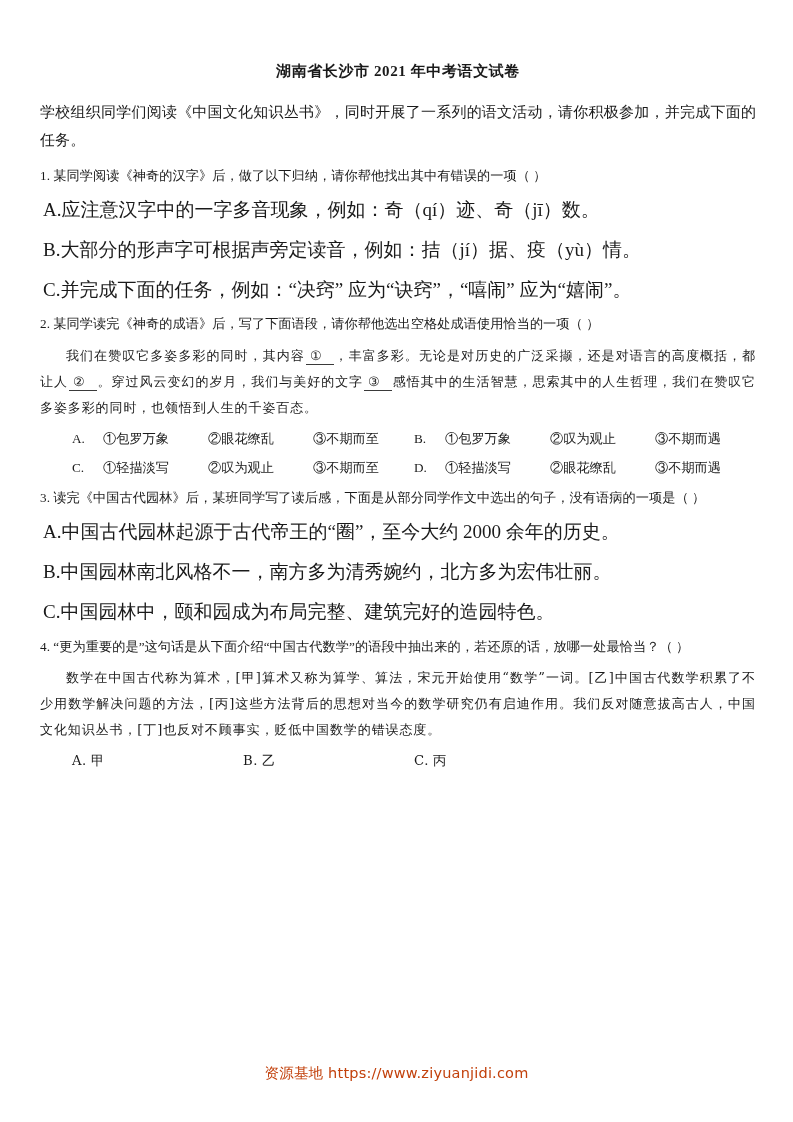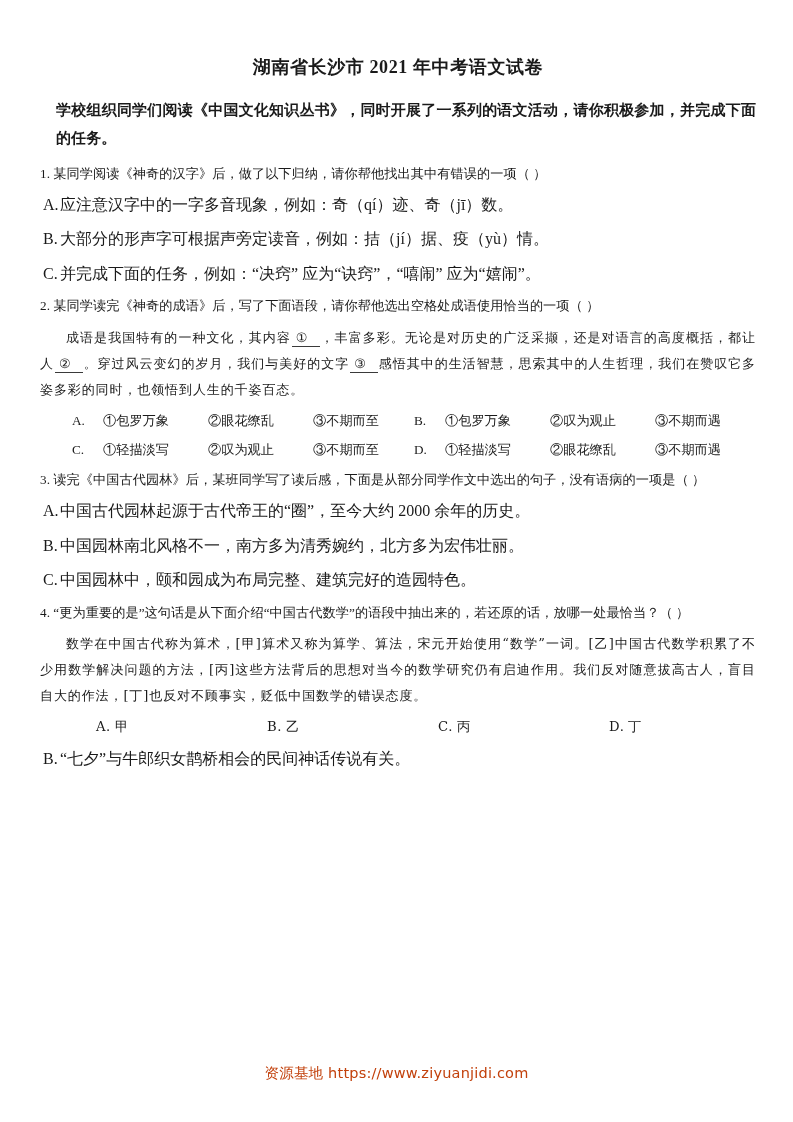--- a/index.html
+++ b/index.html
@@ -25,58 +25,58 @@
   .content {
     position: absolute;
     left: 40px;
     top: 46px;
     width: 716px;
   }
 
   
   .doc-title {
     text-align: center;
-    font-size: 18px;
+    font-size: 15px;
     font-weight: bold;
     letter-spacing: 0.6px;
-    margin: 9px 0 18px 0;
+    margin: 16px 0 18px 0;
     font-family: "Liberation Serif", "DejaVu Serif", serif;
   }
 
   
   .section-head {
     font-size: 15px;
     font-weight: bold;
     margin: 0 0 7px 0;
     letter-spacing: 0.2px;
   }
 
   
   .intro {
     font-size: 15px;
-    font-weight: bold;
+    font-weight: normal;
     line-height: 1.85;
-    margin: 0 0 9px 16px;
+    margin: 0 0 9px 0;
     text-align: justify;
     letter-spacing: 0.1px;
   }
 
   
   .q {
     margin: 0 0 2px 0;
   }
   .q-stem {
     font-size: 13.2px;
     line-height: 1.78;
     margin: 6px 0 3px 0;
     text-align: justify;
     letter-spacing: 0.05px;
   }
   .opt {
-    font-size: 16px;
+    font-size: 19px;
     line-height: 1.78;
     margin: 6px 0 3px 0;
     padding-left: 3px;
     text-align: justify;
   }
   .opt .lbl {
     display: inline-block;
     min-width: 17px;
   }
 
@@ -104,21 +104,20 @@
   }
   .opt-row-4 {
     display: flex;
     font-size: 13.2px;
     line-height: 1.78;
     margin: 6px 0 3px 0;
     padding-left: 32px;
   }
   .opt-row-4 > .cell {
     width: 25%;
-    margin-left: 24px;
   }
   .opt-row-4 .lbl {
     display: inline-block;
     min-width: 19px;
   }
 
   
   .passage {
     font-size: 13px;
     line-height: 2.0;
@@ -170,21 +169,21 @@
       <div class="opt">
         <span class="lbl">B.</span><span>大部分的形声字可根据声旁定读音，例如：拮（jí）据、疫（yù）情。</span>
       </div>
       <div class="opt">
         <span class="lbl">C.</span><span>并完成下面的任务，例如：“决窍” 应为“诀窍”，“嘻闹” 应为“嬉闹”。</span>
       </div>
     </div>
 
     <div class="q">
       <div class="q-stem">2. 某同学读完《神奇的成语》后，写了下面语段，请你帮他选出空格处成语使用恰当的一项（    ）</div>
-      <div class="passage"><span>成语是我国特有的一种文化，其内容</span><span class="blank">①</span><span>，丰富多彩。无论是对历史的广泛采撷，还是对语言的高度概括，都让人</span><span class="blank">②</span><span>。穿过风云变幻的岁月，我们与美好的文字</span><span class="blank">③</span><span>感悟其中的生活智慧，思索其中的人生哲理，我们在赞叹它多姿多彩的同时，也领悟到人生的千姿百态。</span></div>
+      <div class="passage"><span>我们在赞叹它多姿多彩的同时，其内容</span><span class="blank">①</span><span>，丰富多彩。无论是对历史的广泛采撷，还是对语言的高度概括，都让人</span><span class="blank">②</span><span>。穿过风云变幻的岁月，我们与美好的文字</span><span class="blank">③</span><span>感悟其中的生活智慧，思索其中的人生哲理，我们在赞叹它多姿多彩的同时，也领悟到人生的千姿百态。</span></div>
 
       <div class="opt-row-2">
         <div class="half">
           <span class="lbl">A.</span>
           <span class="idiom">①包罗万象</span>
           <span class="idiom">②眼花缭乱</span>
           <span class="idiom">③不期而至</span>
         </div>
         <div class="half">
           <span class="lbl">B.</span>
@@ -218,39 +217,33 @@
       <div class="opt">
         <span class="lbl">B.</span><span>中国园林南北风格不一，南方多为清秀婉约，北方多为宏伟壮丽。</span>
       </div>
       <div class="opt">
         <span class="lbl">C.</span><span>中国园林中，颐和园成为布局完整、建筑完好的造园特色。</span>
       </div>
     </div>
 
     <div class="q">
       <div class="q-stem">4. “更为重要的是”这句话是从下面介绍“中国古代数学”的语段中抽出来的，若还原的话，放哪一处最恰当？（    ）</div>
-      <div class="passage">数学在中国古代称为算术，[甲]算术又称为算学、算法，宋元开始使用“数学”一词。[乙]中国古代数学积累了不少用数学解决问题的方法，[丙]这些方法背后的思想对当今的数学研究仍有启迪作用。我们反对随意拔高古人，盲目自大的作法，[丁]也反对不顾事实，贬低中国数学的错误态度。</div>
+      <div class="passage">数学在中国古代称为算术，[甲]算术又称为算学、算法，宋元开始使用“数学”一词。[乙]中国古代数学积累了不少用数学解决问题的方法，[丙]这些方法背后的思想对当今的数学研究仍有启迪作用。我们反对随意拔高古人，中国文化知识丛书，[丁]也反对不顾事实，贬低中国数学的错误态度。</div>
       <div class="opt-row-4 kai">
         <div class="cell">
           <span class="lbl">A.</span><span>甲</span>
         </div>
         <div class="cell">
           <span class="lbl">B.</span><span>乙</span>
         </div>
         <div class="cell">
           <span class="lbl">C.</span><span>丙</span>
         </div>
-        <div class="cell">
-          <span class="lbl">D.</span><span>丁</span>
-        </div>
-      </div>
-    </div>
-
-    <div class="q">
-      <div class="opt">
-        <span class="lbl">B.</span><span>“七夕”与牛郎织女鹊桥相会的民间神话传说有关。</span>
-      </div>
+      </div>
+    </div>
+
+    <div class="q">
     </div>
 
   </div>
 
   <div class="watermark">资源基地 https://www.ziyuanjidi.com</div>
 </div>
 
 </body></html>

